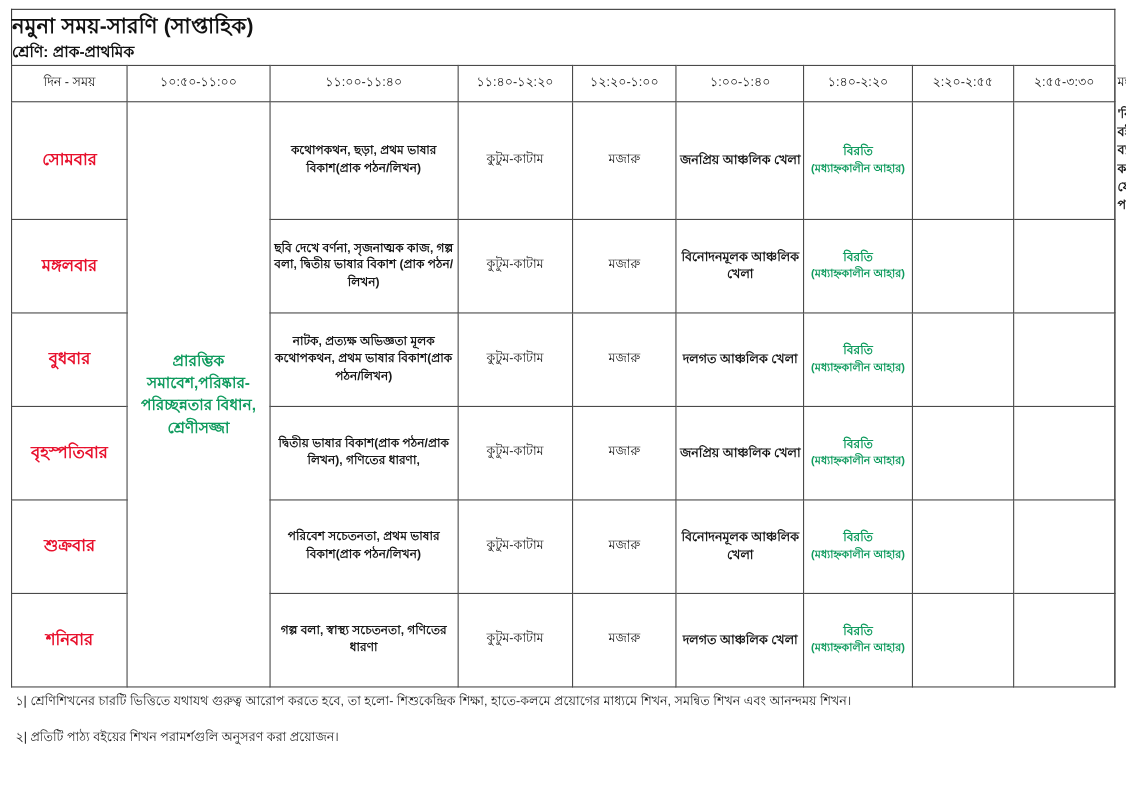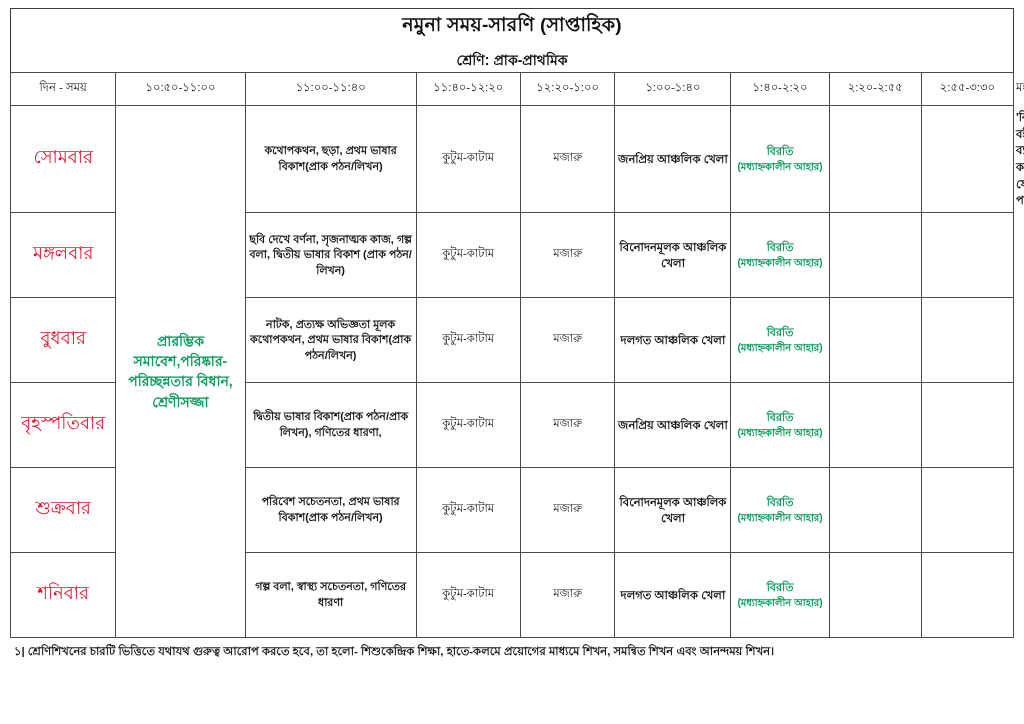--- a/index.html
+++ b/index.html
@@ -19,36 +19,36 @@
     position: relative;
     width: 1024px;
     height: 724px;
     box-sizing: border-box;
     padding: 8px 10px 0 10px;
   }
   
   .title-band {
     border: 1px solid #3a3a3a;
     border-bottom: none;
-    text-align: center;
+    text-align: left;
     padding: 4px 0 3px 0;
   }
   .doc-title {
     font-size: 19px;
     font-weight: bold;
     line-height: 1.25;
     color: #111111;
     letter-spacing: .2px;
   }
   .doc-subtitle {
     font-size: 14px;
     font-weight: bold;
     line-height: 1.3;
     color: #111111;
-    margin-top: 14px;
+    margin-top: 1px;
   }
   
   table.timetable {
     border-collapse: collapse;
     width: 100%;
     table-layout: fixed;
   }
   table.timetable th,
   table.timetable td {
     border: 1px solid #4a4a4a;
@@ -68,22 +68,22 @@
   .col-main   { width: 143px; }
   .col-kutum  { width: 87px; }
   .col-mojaru { width: 79px; }
   .col-khela  { width: 97px; }
   .col-birati { width: 82px; }
   .col-e1     { width: 77px; }
   .col-e2     { width: 77px; }
   .col-remark { width: 0; }
 
   td.day-cell {
-    font-size: 18px;
-    font-weight: normal;
+    font-size: 15px;
+    font-weight: bold;
     color: #e8112d;
     height: 78px;
   }
   td.assembly-cell {
     font-size: 14px;
     font-weight: bold;
     color: #0f9b5e;
     line-height: 1.45;
     padding: 2px 3px;
   }
@@ -129,21 +129,21 @@
     padding: 6px 2px 0 4px;
   }
   .notes-heading {
     font-size: 12.5px;
     font-weight: bold;
     color: #111111;
     margin: 2px 0 12px 0;
   }
   .note-line {
     font-size: 11.5px;
-    font-weight: bold;
+    font-weight: normal;
     color: #1b1b1b;
     margin: 0 0 19px 0;
     line-height: 1.25;
     white-space: nowrap;
   }
 </style>
 </head>
 <body>
 
 <div class="page">
@@ -271,16 +271,17 @@
         <td class="empty-cell"></td>
         <td class="empty-cell"></td>
         <td class="remark-cell"></td>
       </tr>
 
     </tbody>
   </table>
 
   <div class="notes">
     <p class="note-line">১| শ্রেণিশিখনের চারটি ভিত্তিতে যথাযথ গুরুত্ব আরোপ করতে হবে, তা হলো- শিশুকেন্দ্রিক শিক্ষা, হাতে-কলমে প্রয়োগের মাধ্যমে শিখন, সমন্বিত শিখন এবং আনন্দময় শিখন।</p>
+    <p class="note-line">২| প্রতিটি পাঠ্য বইয়ের শিখন পরামর্শগুলি অনুসরণ করা প্রয়োজন।</p>
 
   </div>
 
 </div>
 
 </body></html>

